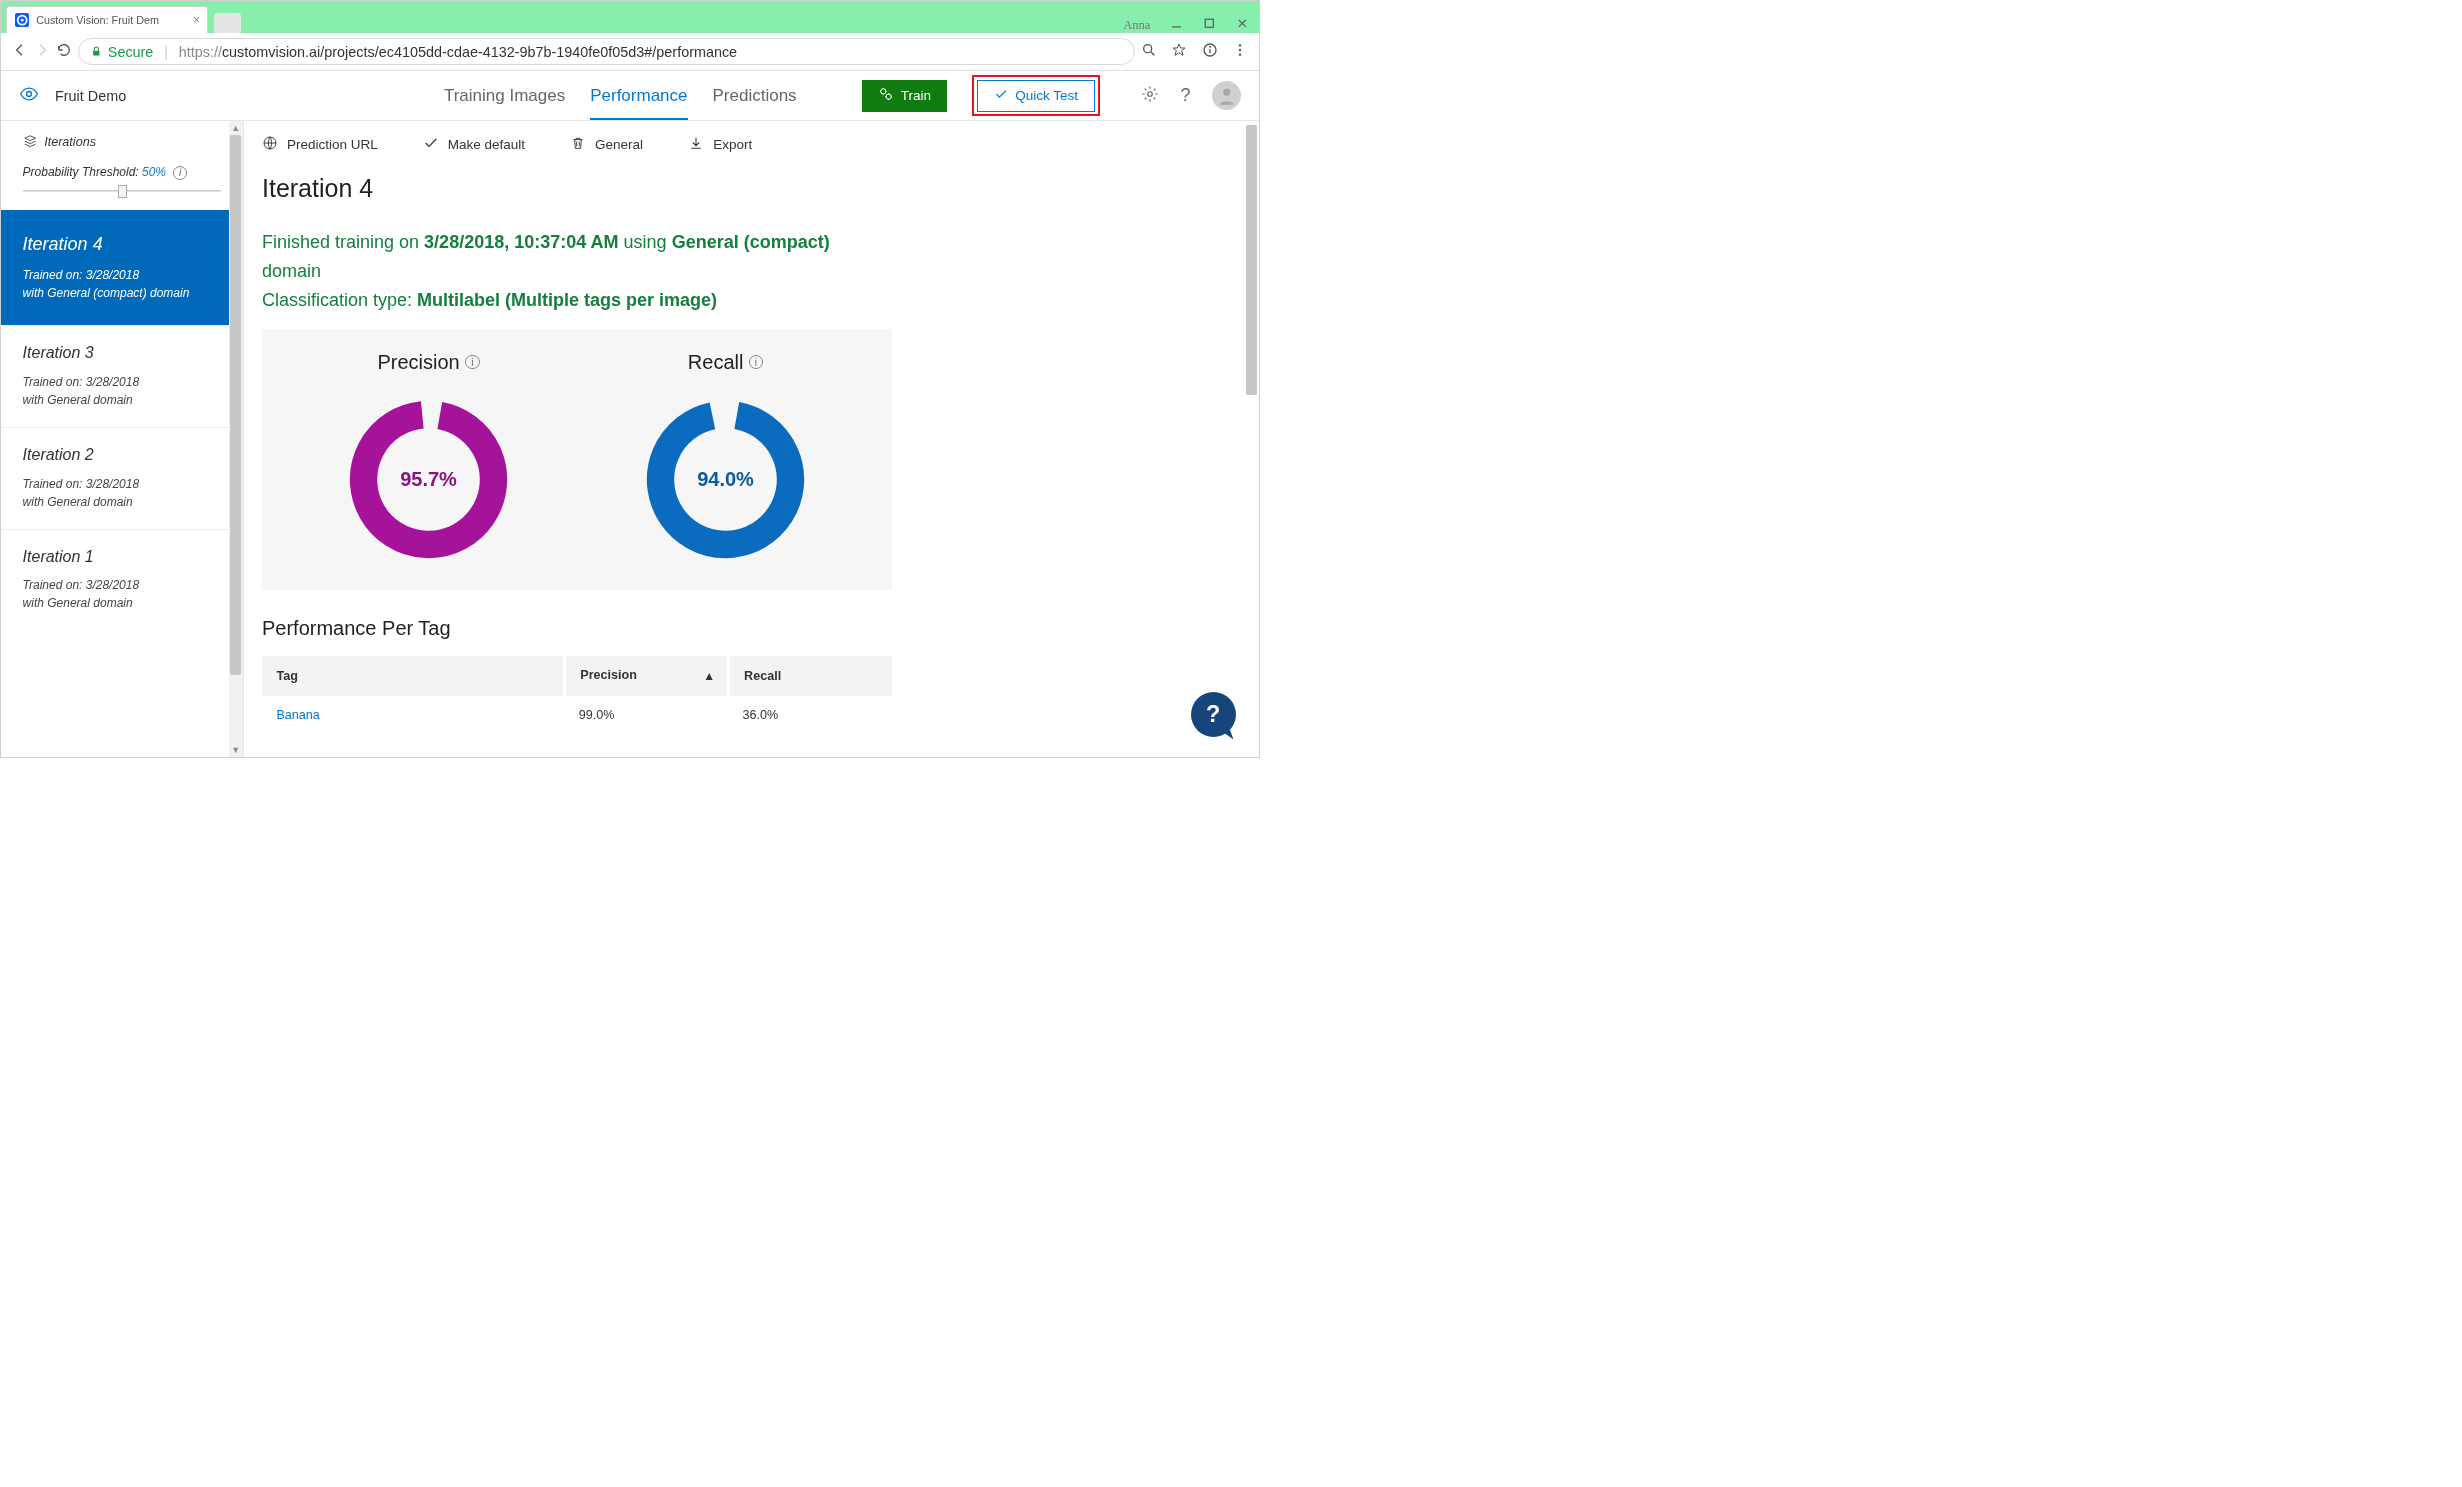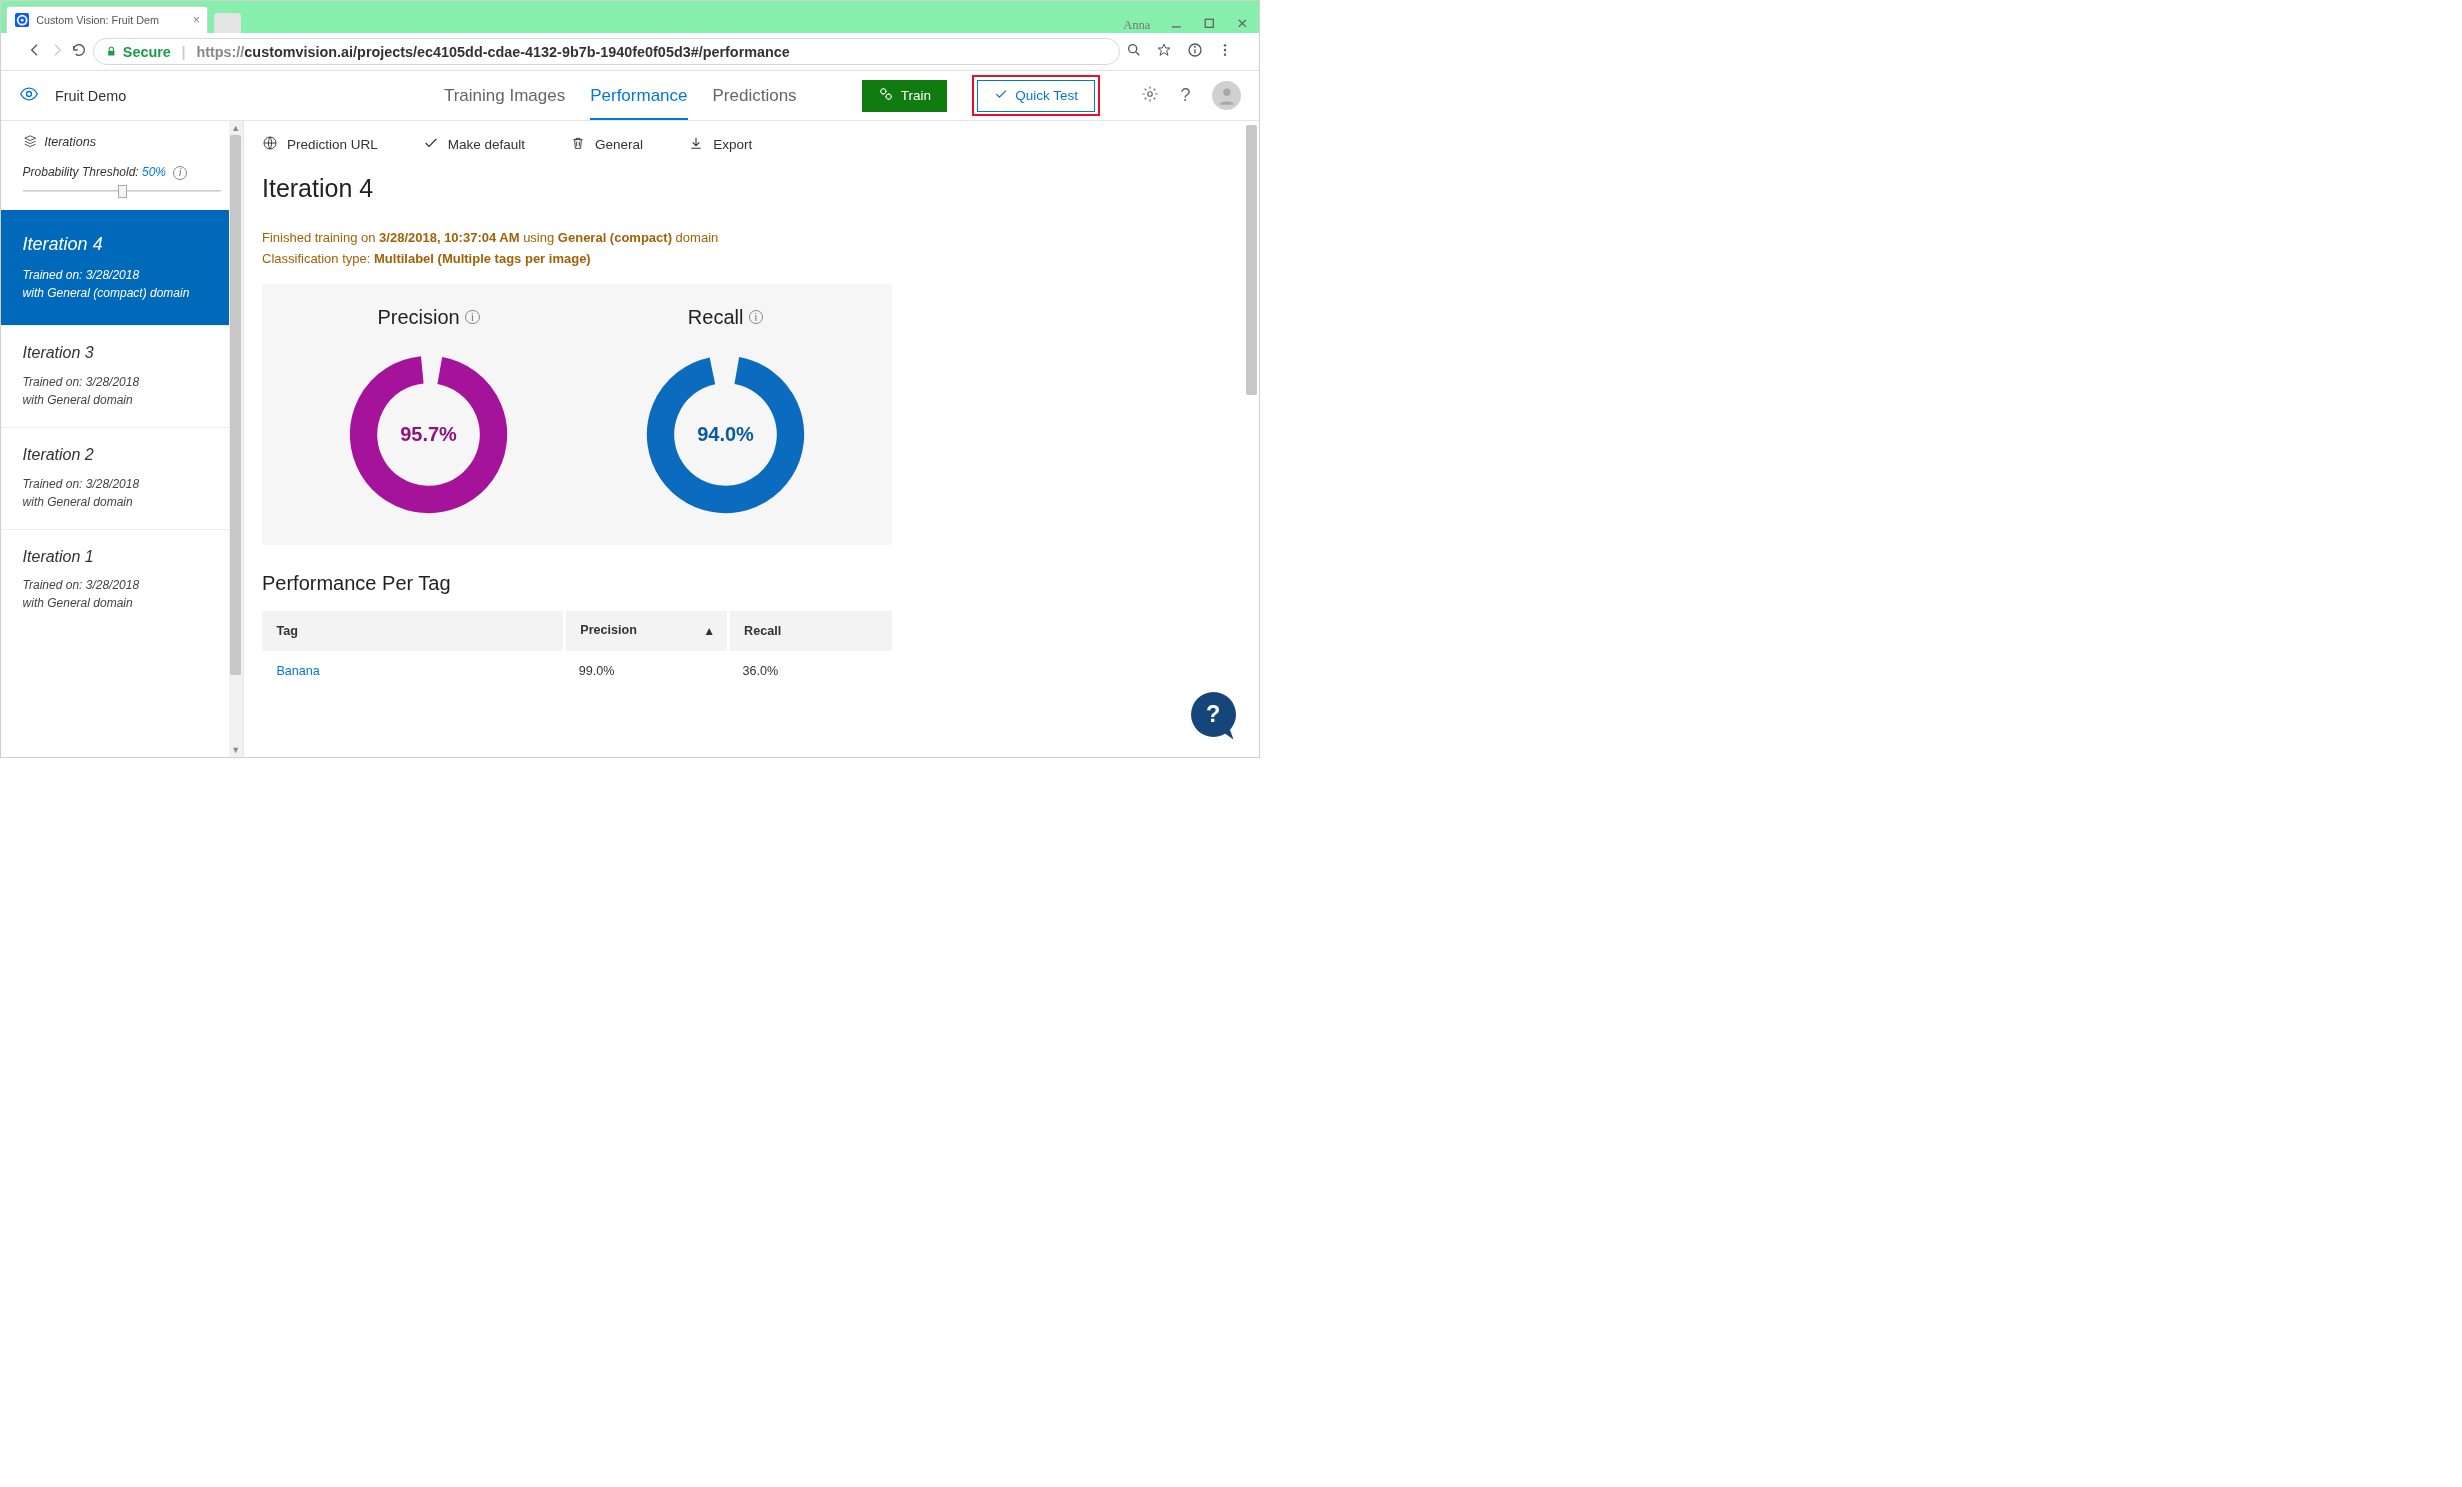--- a/index.html
+++ b/index.html
@@ -9,21 +9,21 @@
   .chrome-frame { width: 1260px; height: 758px; border: 0.9px solid #d0d0d0; display: flex; flex-direction: column; background: #fff; }
   .chrome-tabs { height: 32px; background: #86efac; display: flex; align-items: flex-end; padding-left: 5.4px; }
   .chrome-tab { background: #fff; border: 0.9px solid #d0d0d0; border-bottom: none; border-top-left-radius: 3.6px; border-top-right-radius: 3.6px; height: 27px; display: flex; align-items: center; padding: 0 7.2px; font-size: 10.8px; color: #555; width: 202px; }
   .chrome-tab .favicon { width: 14.4px; height: 14.4px; background: #0b5cff; border-radius: 1.8px; margin-right: 7.2px; display:flex; align-items:center; justify-content:center; }
   .chrome-tab .tab-x { margin-left: auto; color: #888; font-size: 12.6px; }
   .chrome-tabghost { width: 27px; height: 20px; background:#e4e4e4; margin-left:5.4px; border-top-left-radius:3.6px; border-top-right-radius:3.6px; }
   .chrome-win { margin-left:auto; display:flex; align-items:center; gap:20px; padding-right:10.8px; color:#666; font-size:12.6px; }
   .chrome-win .user { font-family: cursive; font-size:12.6px; color:#777; }
   .chrome-win svg { width:12.6px; height:12.6px; }
 
-  .chrome-addr { height: 38px; background: #fff; border-bottom: 0.9px solid #e0e0e0; display: flex; align-items: center; padding: 0 26px; gap: 6px; font-weight: bold; }
+  .chrome-addr { height: 38px; background: #fff; border-bottom: 0.9px solid #e0e0e0; display: flex; align-items: center; padding: 0 11px; gap: 6px; }
   .nav-icon { color: #606060; width:16px; text-align:center; }
   .nav-icon.disabled { color:#c0c0c0; }
   .addr-box { flex: 1; height: 27px; border: 0.9px solid #d8d8d8; border-radius: 14.4px; display: flex; align-items: center; padding: 0 10.8px; font-size: 14.4px; color:#333; }
   .addr-box .secure { color:#1a9c4a; font-size:14.4px; display:flex; align-items:center; gap:5.4px; margin-right:9px; }
   .addr-box .url-proto { color:#888; }
   .addr-right { display:flex; gap:14.4px; color:#606060; align-items:center; }
 
   
   .app-bar { height: 50px; border-bottom: 0.9px solid #e6e6e6; display:flex; align-items:center; padding: 0 18px; }
   .eye-icon { color:#0078d4; margin-right:16px; }
@@ -59,21 +59,21 @@
   .iter-item.active p { color:#fff; }
 
   .main { flex:1; overflow-y:auto; position:relative; }
   .main-inner { padding: 0 0 36px 0; }
   .toolbar { display:flex; gap:45px; padding:14.4px 18px 9px 18px; color:#333; font-size:13.5px; }
   .tool { display:flex; align-items:center; gap:9px; cursor:pointer; }
   .tool svg, .tool .ico { width:16px; height:16px; }
 
   .content { padding: 3.6px 18px 0 18px; max-width: 666px; }
   .content h1 { font-size:25px; font-weight:400; color:#222; margin: 7.2px 0 25px; }
-  .meta { font-size:13px; color:#a16207; line-height:1.6; margin-bottom:14.4px; }
+  .meta { font-size:18px; color:#15803d; line-height:1.6; margin-bottom:14.4px; }
   .meta b { font-weight:600; }
 
   .metric-box { background:#f6f6f6; padding: 21.6px 18px 25px; display:flex; }
   .metric { flex:1; text-align:center; }
   .metric h2 { font-size:20px; font-weight:400; color:#222; display:inline-flex; align-items:center; gap:5.4px; }
   .metric .info { width:14.4px; height:14.4px; border:0.9px solid #888; border-radius:50%; display:inline-flex; align-items:center; justify-content:center; font-size:10px; color:#666; }
   .donut-wrap { position:relative; width:171px; height:171px; margin: 20px auto 0; }
   .donut-wrap .pct { position:absolute; inset:0; display:flex; align-items:center; justify-content:center; font-size:20px; font-weight:600; }
   .pct.purple { color:#8a1380; }
   .pct.blue   { color:#0a5aa0; }

